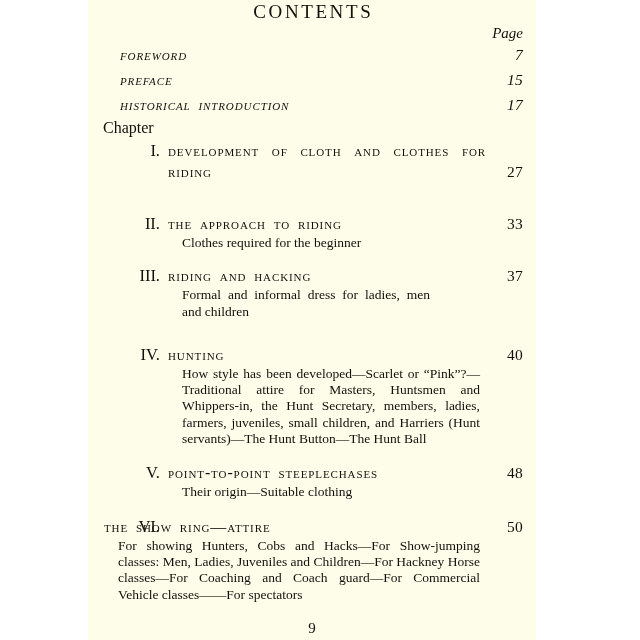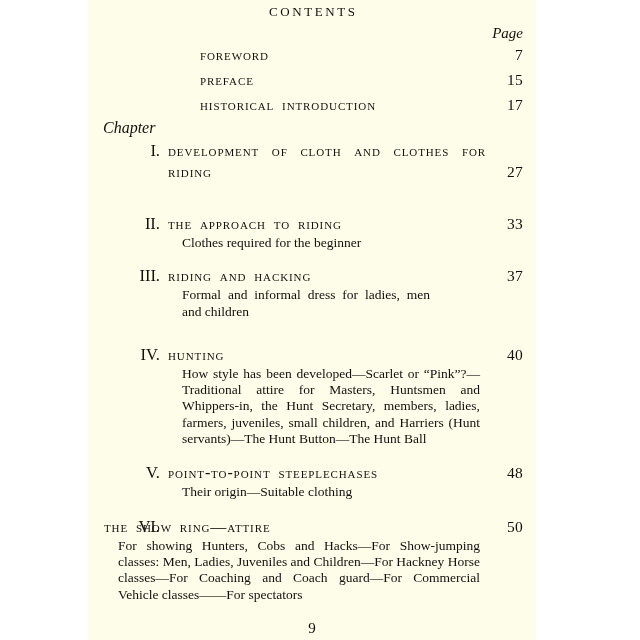--- a/index.html
+++ b/index.html
@@ -22,21 +22,21 @@
     width: 448px;
     height: 640px;
     background: #fdfdea;
     color: #13100c;
     overflow: hidden;
   }
 
   
   .contents-title {
     text-align: center;
-    font-size: 13px;
+    font-size: 19px;
     letter-spacing: 2.6px;
     margin: 0;
     padding-top: 1px;
     font-weight: normal;
     line-height: 22px;
     text-indent: 2.6px;
   }
 
   .page-col-head {
     position: absolute;
@@ -85,30 +85,29 @@
     text-align: justify;
   }
 
   
   .frontmatter {
     position: absolute;
     left: 0;
     top: 44px;
     width: 448px;
   }
-  .frontmatter .entry { padding-left: 112px; }
+  .frontmatter .entry { padding-left: 32px; font-style: italic; }
   .frontmatter .fm-row { position: relative; height: 25px; }
   .frontmatter .fm-row .pageno { top: 0; }
 
   
   .chapter-label {
     position: absolute;
     left: 15px;
     top: 119px;
-    font-style: italic;
     font-size: 16px;
     text-align: right;
   }
 
   
   .chapters {
     position: absolute;
     left: 0;
     top: 140px;
     width: 448px;

